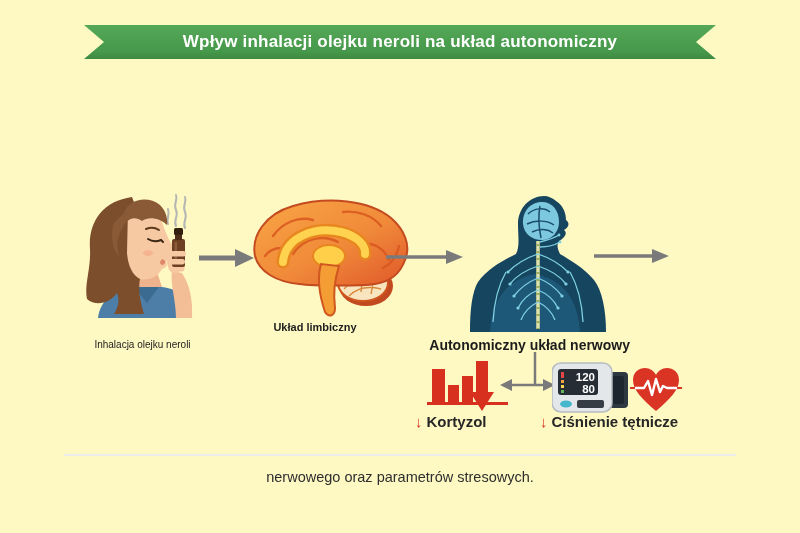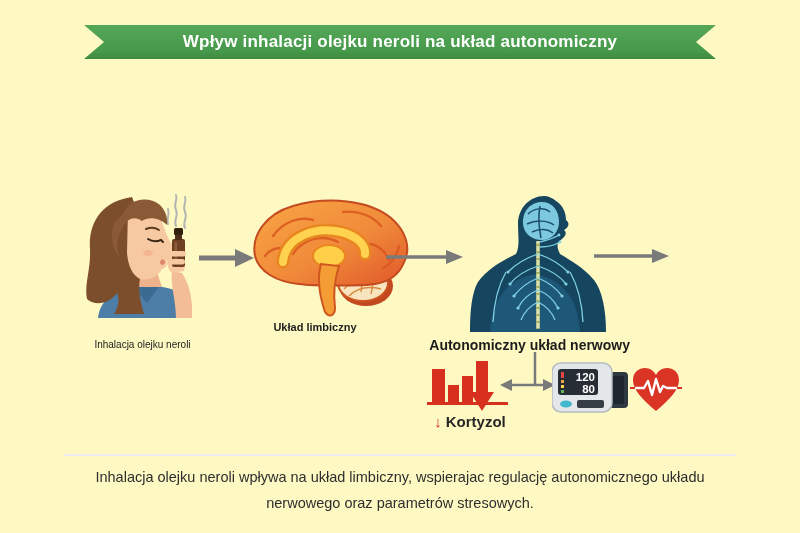--- a/index.html
+++ b/index.html
@@ -14,21 +14,21 @@
     clip-path:polygon(0 0,100% 0,calc(100% - 20px) 50%,100% 100%,0 100%,20px 50%);
     display:flex;align-items:center;justify-content:center;
   }
   .ribbon-title{color:#fff;font-size:17px;font-weight:bold;letter-spacing:.2px;}
   .abs{position:absolute;}
   .step-label{position:absolute;text-align:center;color:#1c1c1c;}
   .lbl-regular{font-size:10px;font-weight:500;}
   .lbl-bold{font-size:11px;font-weight:bold;}
   .lbl-bold-sm{font-size:14px;font-weight:bold;text-align:right;}
   .outcome-label{
-    position:absolute;text-align:center;font-size:15px;font-weight:600;color:#262626;
+    position:absolute;font-size:15px;font-weight:600;color:#262626;
   }
   .red-arrow{color:#d7301f;font-weight:bold;margin-right:4px;}
   .divider{position:absolute;left:64px;top:454px;width:672px;height:2px;background:#ededed;}
   .caption{
     position:absolute;left:80px;top:464px;width:640px;text-align:center;
     font-size:14.5px;color:#2e2e2e;line-height:26px;
   }
   .caption span{display:block;}
   svg{display:block;}
 </style>
@@ -221,20 +221,22 @@
     <ellipse cx="14" cy="42" rx="6" ry="3.5" fill="#45b7cc"></ellipse>
     <rect x="25" y="38" width="27" height="8" rx="2" fill="#363d45"></rect>
   </svg>
 
   <svg class="abs" style="left:630px;top:366px" width="52" height="48" viewBox="0 0 52 48">
     <path d="M26,45 C12,33 3,24 3,14 C3,6 9,2 15,2 C20,2 24,5 26,9 C28,5 32,2 37,2 C43,2 49,6 49,14 C49,24 40,33 26,45 Z" fill="#da3425"></path>
     <line x1="0" y1="22" x2="5" y2="22" stroke="#da3425" stroke-width="2"></line>
     <line x1="47" y1="22" x2="52" y2="22" stroke="#da3425" stroke-width="2"></line>
     <polyline points="6,22 14,22 18,15 22,29 26,13 30,26 33,20 37,22 46,22" fill="none" stroke="#ffffff" stroke-width="2.4" stroke-linejoin="round" stroke-linecap="round"></polyline>
   </svg>
+  <div class="outcome-label" style="left:540px;top:413px;width:160px">
+    <span class="red-arrow">↓</span><span>Ciśnienie tętnicze</span>
+  </div>
 
   <div class="divider"></div>
   <div class="caption">
-    <span>Inhalacja olejku neroli wpływa na układ limbiczny, wspierajac regulację autonomicznego układu</span>
     <span>nerwowego oraz parametrów stresowych.</span>
   </div>
 
 </div>
 
 </body></html>

